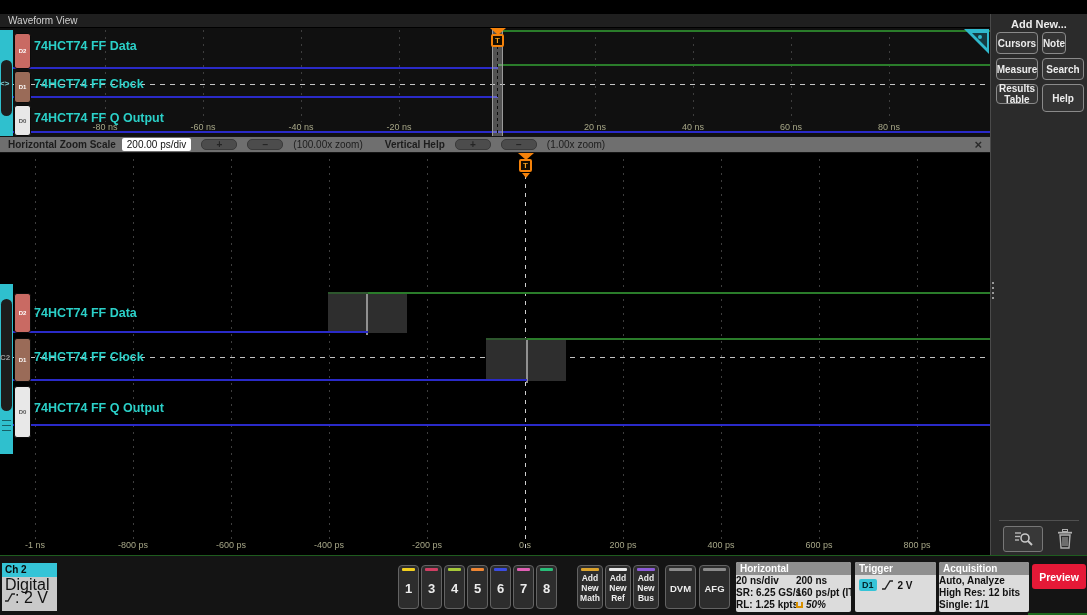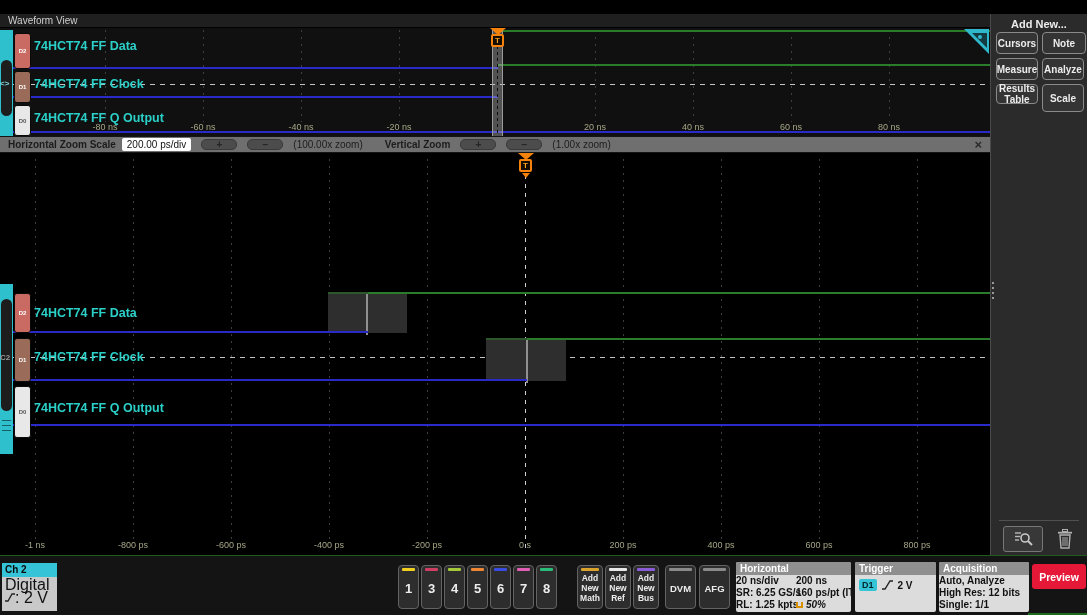--- a/index.html
+++ b/index.html
@@ -156,21 +156,21 @@
       <div class="corner-zoom-in"></div>
       <div class="corner-dot"></div>
     </div>
 
     <div class="zoombar">
       <span class="zb-lbl">Horizontal Zoom Scale</span>
       <span class="zb-input">200.00 ps/div</span>
       <span class="zb-btn">+</span>
       <span class="zb-btn">−</span>
       <span class="zb-zoom">(100.00x zoom)</span>
-      <span class="zb-lbl" style="margin-left:22px;">Vertical Zoom</span>
+      <span class="zb-lbl" style="margin-left:22px;">Vertical Help</span>
       <span class="zb-btn">+</span>
       <span class="zb-btn">−</span>
       <span class="zb-zoom">(1.00x zoom)</span>
       <span class="zb-close">×</span>
     </div>
 
     <div class="mainview">
       <div class="vgrid" style="left:35px;top:6px;height:382px;"></div>
       <div class="vgrid" style="left:133px;top:6px;height:382px;"></div>
       <div class="vgrid" style="left:231px;top:6px;height:382px;"></div>
@@ -227,25 +227,25 @@
       <span class="axis-lbl" style="left:623px;top:387px;">200 ps</span>
       <span class="axis-lbl" style="left:721px;top:387px;">400 ps</span>
       <span class="axis-lbl" style="left:819px;top:387px;">600 ps</span>
       <span class="axis-lbl" style="left:917px;top:387px;">800 ps</span>
     </div>
   </div>
 
   <div class="sidebar">
     <div class="sb-title">Add New...</div>
     <div class="sb-btn" style="left:5px;top:18px;width:42px;height:22px;">Cursors</div>
-    <div class="sb-btn" style="left:51px;top:18px;width:44px;height:22px;">Note</div>
+    <div class="sb-btn" style="left:51px;top:18px;width:24px;height:22px;">Note</div>
     <div class="sb-btn" style="left:5px;top:44px;width:42px;height:22px;">Measure</div>
-    <div class="sb-btn" style="left:51px;top:44px;width:42px;height:22px;">Analyze</div>
+    <div class="sb-btn" style="left:51px;top:44px;width:42px;height:22px;">Search</div>
     <div class="sb-btn" style="left:5px;top:70px;width:42px;height:20px;">Results Table</div>
-    <div class="sb-btn" style="left:51px;top:70px;width:42px;height:28px;">Scale</div>
+    <div class="sb-btn" style="left:51px;top:70px;width:42px;height:28px;">Help</div>
 
     <div class="splitter">
         <b></b>
         <b></b>
         <b></b>
         <b></b>
       </div>
 
     <div class="sb-sep"></div>
     <div class="sb-zoombtn">

